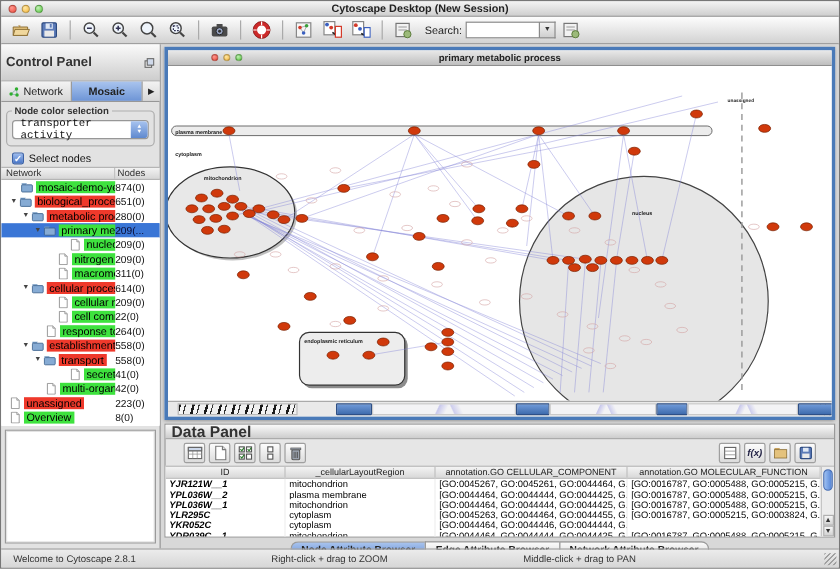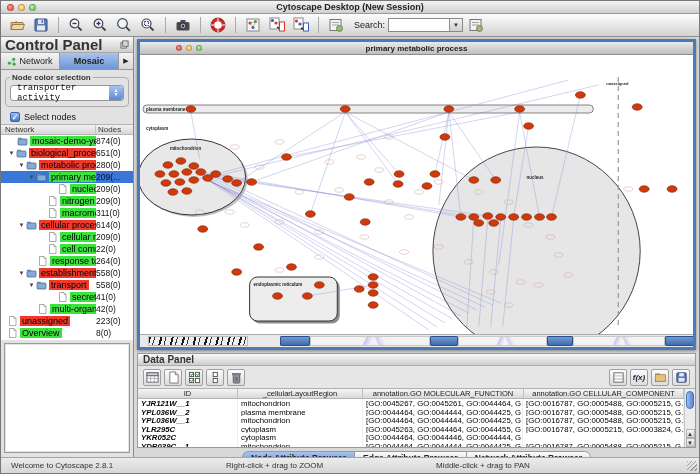--- a/index.html
+++ b/index.html
@@ -24,21 +24,21 @@
   .search-label { font-size:9px; color:#222; }
   .search-box { display:flex; }
   .search-input { width:62px; height:14px; border:1px solid #8a8a8a; background:#fff; font-size:9px; padding:0 2px; }
   .search-arrow { width:13px; height:14px; border:1px solid #8a8a8a; border-left:none; background:linear-gradient(#f2f2f2,#cfcfcf); font-size:6px; color:#333; display:flex; align-items:center; justify-content:center; }
 
   
   .mainrow { flex:1; display:flex; min-height:0; }
 
   
   .control-panel { width:133px; flex:none; background:#e2e2e2; border-right:1px solid #8a8a8a; display:flex; flex-direction:column; }
-  .panel-header { height:16px; flex:none; background:linear-gradient(#fafafa,#cdcdcd); border-bottom:1px solid #a8a8a8; display:flex; align-items:center; justify-content:space-between; padding:0 4px; font-size:15px; font-weight:bold; color:#333;text-align:center; }
+  .panel-header { height:31px; flex:none; background:linear-gradient(#fafafa,#cdcdcd); border-bottom:1px solid #a8a8a8; display:flex; align-items:center; justify-content:space-between; padding:0 4px; font-size:11px; font-weight:bold; color:#333;text-align:center; }
   .float-icon svg { width:9px; height:9px; display:block; }
   .cp-tabs { height:17px; flex:none; display:flex; background:#d3d3d3; border-bottom:1px solid #979797; font-size:9px; }
   .cp-tab { flex:1; display:flex; align-items:center; justify-content:center; gap:3px; border-right:1px solid #9a9a9a; background:linear-gradient(#f3f3f3,#d7d7d7); color:#222; overflow:hidden; }
   .cp-tab.selected { background:linear-gradient(#a9c4ee,#6e95d6); font-weight:bold; }
   .cp-tab .tabicon svg { width:9px; height:9px; display:block; }
   .cp-tab-arrow { flex:none; width:14px; display:flex; align-items:center; justify-content:center; font-size:7px; color:#222; background:linear-gradient(#f3f3f3,#d7d7d7); }
   fieldset.colorsel { margin:3px 4px 2px 4px; border:1px solid #aeaeae; border-radius:4px; padding:3px 4px 5px 4px; }
   fieldset.colorsel legend { font-size:8px; font-weight:bold; color:#333; padding:0 2px; }
   .combo { height:16px; background:#fff; border:1px solid #979797; border-radius:3px; position:relative; display:flex; align-items:center; font-size:9px; padding-left:6px; color:#111;font-family:Liberation Mono, monospace; }
   .combo-stepper { position:absolute; right:0; top:0; bottom:0; width:14px; border-radius:0 3px 3px 0; background:linear-gradient(#a7c3ef,#5f89cf); display:flex; flex-direction:column; align-items:center; justify-content:center; color:#fff; font-size:5px; line-height:4px; }
@@ -72,22 +72,22 @@
   .net-canvas svg { position:absolute; inset:0; width:100%; height:100%; }
   .window-strip { height:13px; flex:none; position:relative; background:#e9e9e9; border-top:1px solid #aaa; overflow:hidden; }
   .strip-seg { position:absolute; top:1px; bottom:1px; }
   .seg-blue { background:linear-gradient(#6f9ad9,#3f6cae); border:1px solid #2d4f86; border-radius:1px; }
   .seg-pale { background:#f3f3f5; border:1px solid #c9c9c9; background-image:linear-gradient(115deg, transparent 45%, rgba(120,120,220,.35) 46%, transparent 52%), linear-gradient(65deg, transparent 55%, rgba(120,120,220,.3) 56%, transparent 62%); }
   .seg-scribble { background:repeating-linear-gradient(105deg,#1a1a1a 0 2px,#f5f5f5 2px 5px,#333 5px 6px,#efefef 6px 11px); border:1px solid #bbb; }
   .strip-grip { position:absolute; right:1px; top:2px; width:9px; height:9px; background:repeating-linear-gradient(135deg,#9a9a9a 0 1px,transparent 1px 3px); }
 
   
   .data-panel { margin:3px 3px 0 3px; height:95px; flex:none; background:#e6e6e6; border:1px solid #9a9a9a; display:flex; flex-direction:column; }
-  .dp-header { height:12px; flex:none; background:linear-gradient(#fafafa,#cdcdcd); border-bottom:1px solid #ababab; display:flex; align-items:center; padding:0 5px; font-size:10px; font-weight:bold; color:#333; }
-  .dp-toolbar { height:22px; flex:none; display:flex; align-items:center; gap:3px; padding:0 5px; }
+  .dp-header { height:12px; flex:none; background:linear-gradient(#fafafa,#cdcdcd); border-bottom:1px solid #ababab; display:flex; align-items:center; padding:0 5px; font-size:13px; font-weight:bold; color:#333; }
+  .dp-toolbar { height:22px; flex:none; display:flex; align-items:center; gap:3px; padding:0 15px; }
   .dp-btn { width:18px; height:17px; border:1px solid #9f9f9f; border-radius:2px; background:linear-gradient(#fcfcfc,#dcdcdc); display:flex; align-items:center; justify-content:center; }
   .dp-btn svg { width:13px; height:13px; }
   .dp-btn.fx { font-size:8px; font-style:italic; font-weight:bold; color:#224; }
   .dp-right { margin-left:auto; display:flex; gap:3px; }
   .dp-table { flex:1; display:flex; min-height:0; background:#fff; border-top:1px solid #b0b0b0; }
   .dp-grid { flex:1; overflow:hidden; }
   .dp-thead { display:flex; height:10px; background:linear-gradient(#f4f4f4,#d9d9d9); border-bottom:1px solid #b5b5b5; font-size:7.5px; color:#222; }
   .dp-th { border-right:1px solid #c0c0c0; text-align:center; overflow:hidden; white-space:nowrap; }
   .dp-row { display:flex; height:8.6px; font-size:7.8px; color:#000; }
   .dp-td { border-right:1px solid #eee; padding-left:3px; overflow:hidden; white-space:nowrap; }
@@ -734,22 +734,22 @@
                   <rect x="3.8" y="7.5" width="6.5" height="4" fill="#e9e9e9"></rect>
                 </svg>
               </span>
             </span>
           </div>
         <div class="dp-table">
           <div class="dp-grid">
             <div class="dp-thead" id="dp-thead">
                 <span class="dp-th cw0">ID</span>
                 <span class="dp-th cw1">_cellularLayoutRegion</span>
+                <span class="dp-th cw2">annotation.GO CELLULAR_COMPONENT</span>
                 <span class="dp-th cw3">annotation.GO MOLECULAR_FUNCTION</span>
-                <span class="dp-th cw2">annotation.GO CELLULAR_COMPONENT</span>
               </div>
             <div id="dp-tbody">
                 <div class="dp-row">
                   <span class="dp-td cw0 id">YJR121W__1</span>
                   <span class="dp-td cw1">mitochondrion</span>
                   <span class="dp-td cw2">[GO:0045267, GO:0045261, GO:0044464, G...</span>
                   <span class="dp-td cw3">[GO:0016787, GO:0005488, GO:0005215, G...</span>
                 </div>
                 <div class="dp-row">
                   <span class="dp-td cw0 id">YPL036W__2</span>

